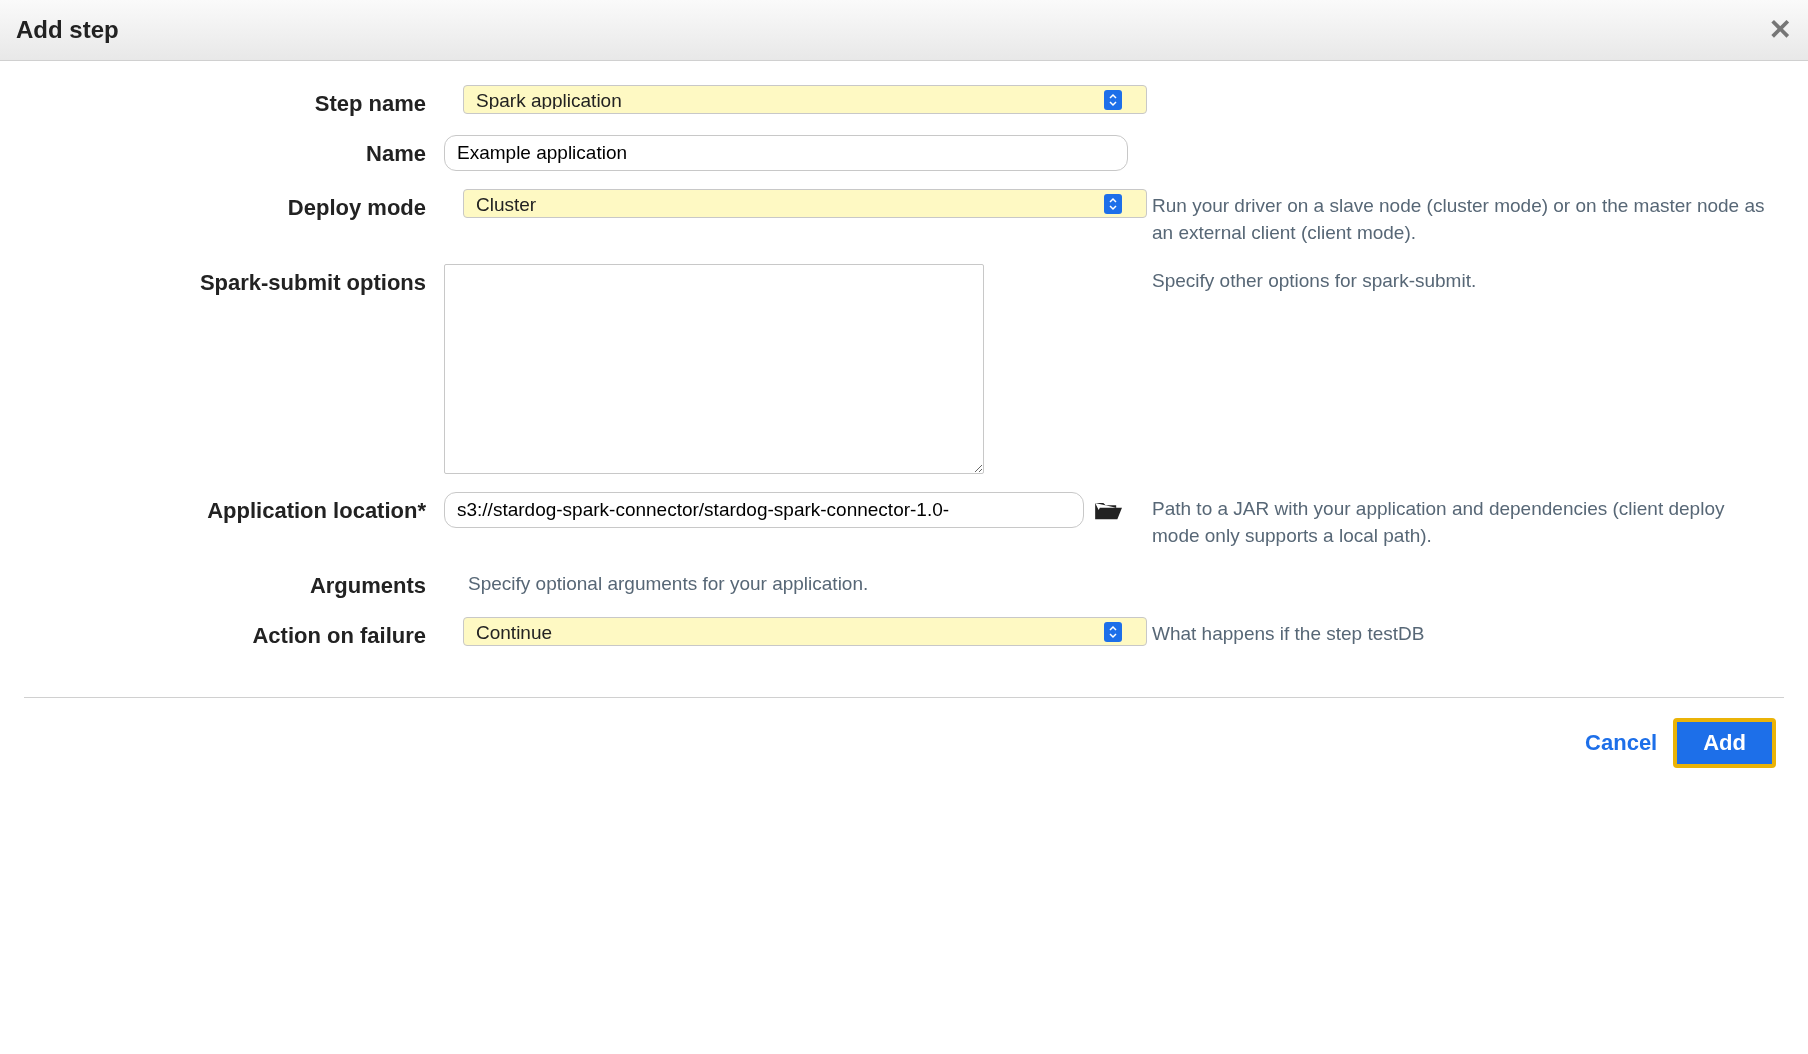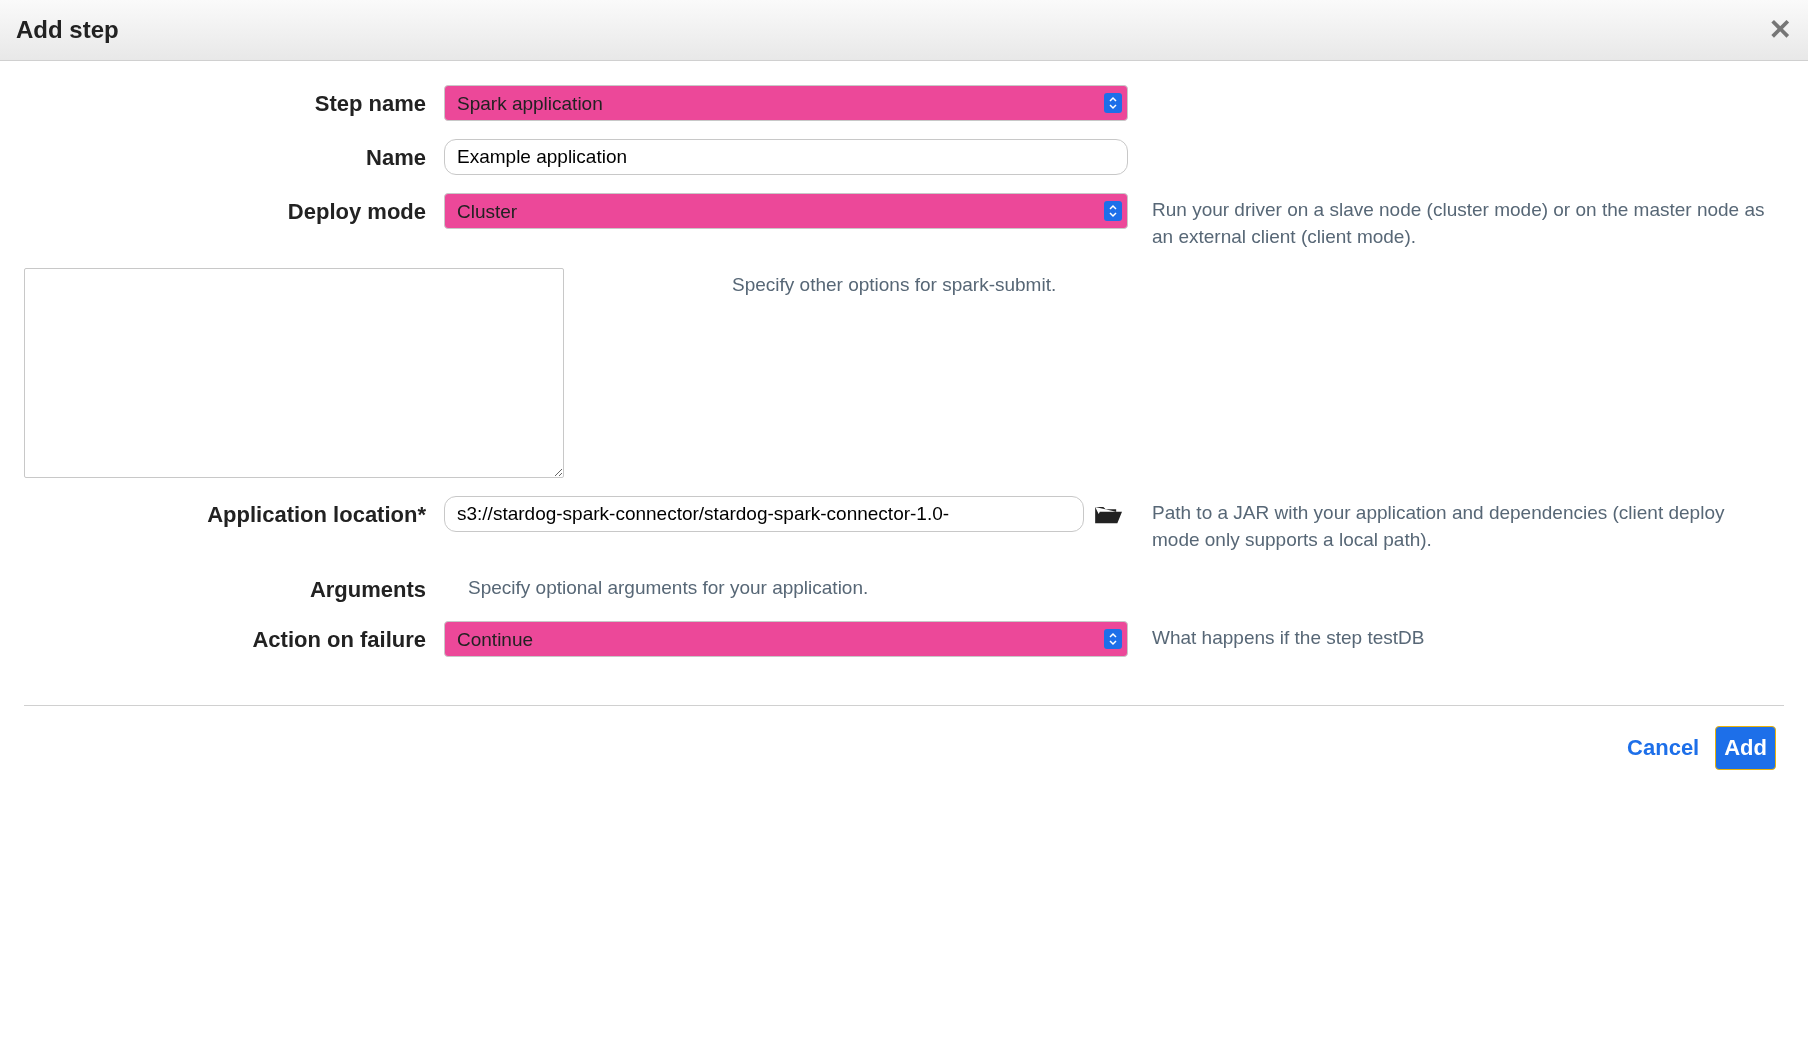--- a/index.html
+++ b/index.html
@@ -65,28 +65,29 @@
   color: #576776;
   line-height: 1.4;
   max-width: 640px;
 }
 .select-wrapper {
   position: relative;
   width: 100%;
 }
 select {
   width: 100%;
-  height: 36px;
+  height: 29px;
   padding: 4px 32px 4px 12px;
   font-size: 19px;
   color: #222;
-  background: #ec4899;
+  background: #fef9c3;
   border: 1px solid #c8c8c8;
   border-radius: 4px;
   appearance: none;
+  margin-left: 19px;
   -webkit-appearance: none;
 }
 .select-arrow {
   position: absolute;
   right: 6px;
   top: 50%;
   transform: translateY(-50%);
   background: #1d6fe9;
   border-radius: 3px;
   width: 18px;
@@ -153,25 +154,25 @@
   background: none;
   border: none;
   color: #1d6fe9;
   font-size: 22px;
   font-weight: 700;
   cursor: pointer;
 }
 .btn-add {
   background: #1d6fe9;
   color: #fff;
-  border: 1px solid #eab308;
+  border: 4px solid #eab308;
   border-radius: 4px;
   font-size: 22px;
   font-weight: 700;
-  padding: 8px 8px;
+  padding: 8px 26px;
   cursor: pointer;
 }
 </style>
 </head>
 <body>
 
 <div class="modal">
 
   <div class="modal-header">
     <div class="modal-title">Add step</div>
@@ -218,20 +219,21 @@
                 <path d="M2 5 L5 2 L8 5" stroke="#fff" stroke-width="1.5" fill="none"></path>
                 <path d="M2 9 L5 12 L8 9" stroke="#fff" stroke-width="1.5" fill="none"></path>
               </svg>
           </div>
         </div>
       </div>
       <div class="help-col">Run your driver on a slave node (cluster mode) or on the master node as an external client (client mode).</div>
     </div>
 
     <div class="form-row">
+      <div class="label-col">Spark-submit options</div>
       <div class="input-col">
         <textarea id="spark-submit-options" style=""></textarea>
       </div>
       <div class="help-col">Specify other options for spark-submit.</div>
     </div>
 
     <div class="form-row app-location-row">
       <div class="label-col">Application location*</div>
       <div class="input-col">
         <input type="text" value="s3://stardog-spark-connector/stardog-spark-connector-1.0-" style="">

